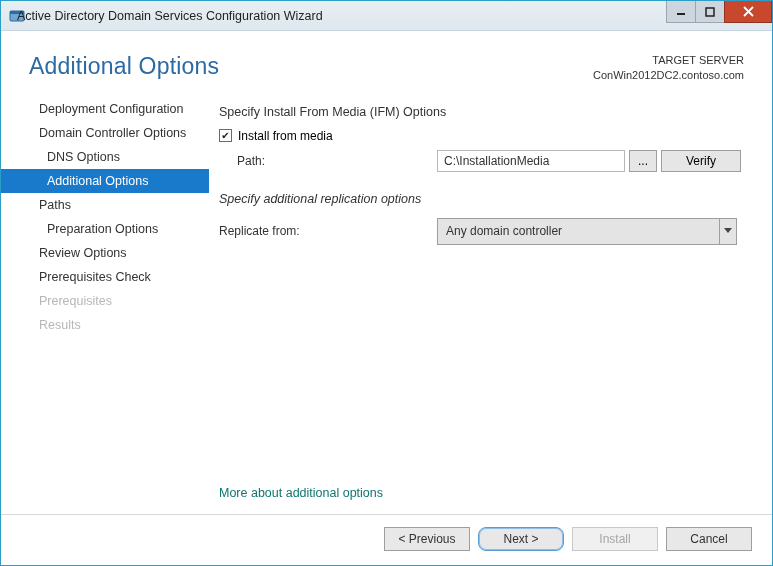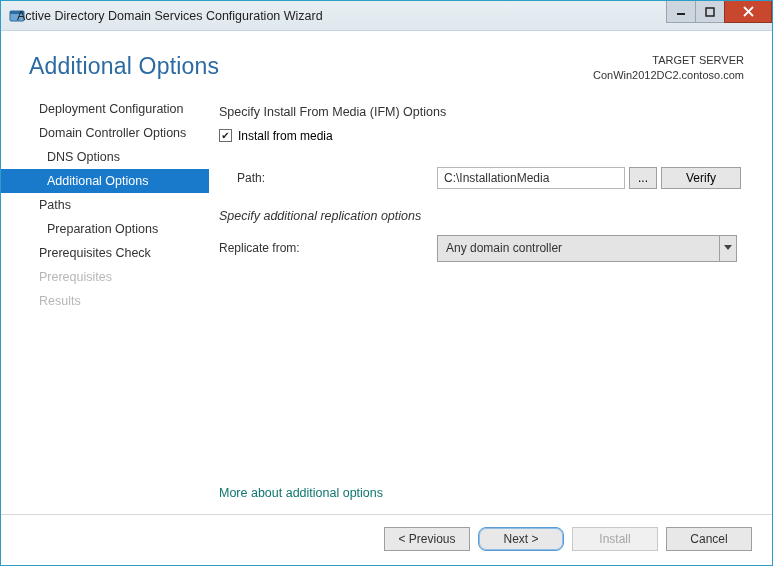--- a/index.html
+++ b/index.html
@@ -112,21 +112,21 @@
     flex-direction: column;
   }
   .section-title {
     font-size: 12.5px;
     color: #333;
     margin: 2px 0 10px 0;
   }
   .row {
     display: flex;
     align-items: center;
-    margin-bottom: 24px;
+    margin-bottom: 7px;
   }
   .checkbox {
     width: 13px; height: 13px;
     border: 1px solid #6b6b6b;
     display: inline-flex; align-items: center; justify-content: center;
     margin-right: 6px;
     background: #fff;
     font-size: 11px;
     line-height: 1;
   }
@@ -257,20 +257,21 @@
     </div>
 
     <div class="content">
       <div class="sidebar" id="sidebar">
           <div class="nav-item">Deployment Configuration</div>
           <div class="nav-item">Domain Controller Options</div>
           <div class="nav-item child">DNS Options</div>
           <div class="nav-item child selected">Additional Options</div>
           <div class="nav-item">Paths</div>
           <div class="nav-item child">Preparation Options</div>
+          <div class="nav-item">Review Options</div>
           <div class="nav-item">Prerequisites Check</div>
           <div class="nav-item disabled">Prerequisites</div>
           <div class="nav-item disabled">Results</div>
         </div>
 
       <div class="main">
         <div class="section-title">Specify Install From Media (IFM) Options</div>
 
         <div class="row">
           <span class="checkbox checked"></span>

